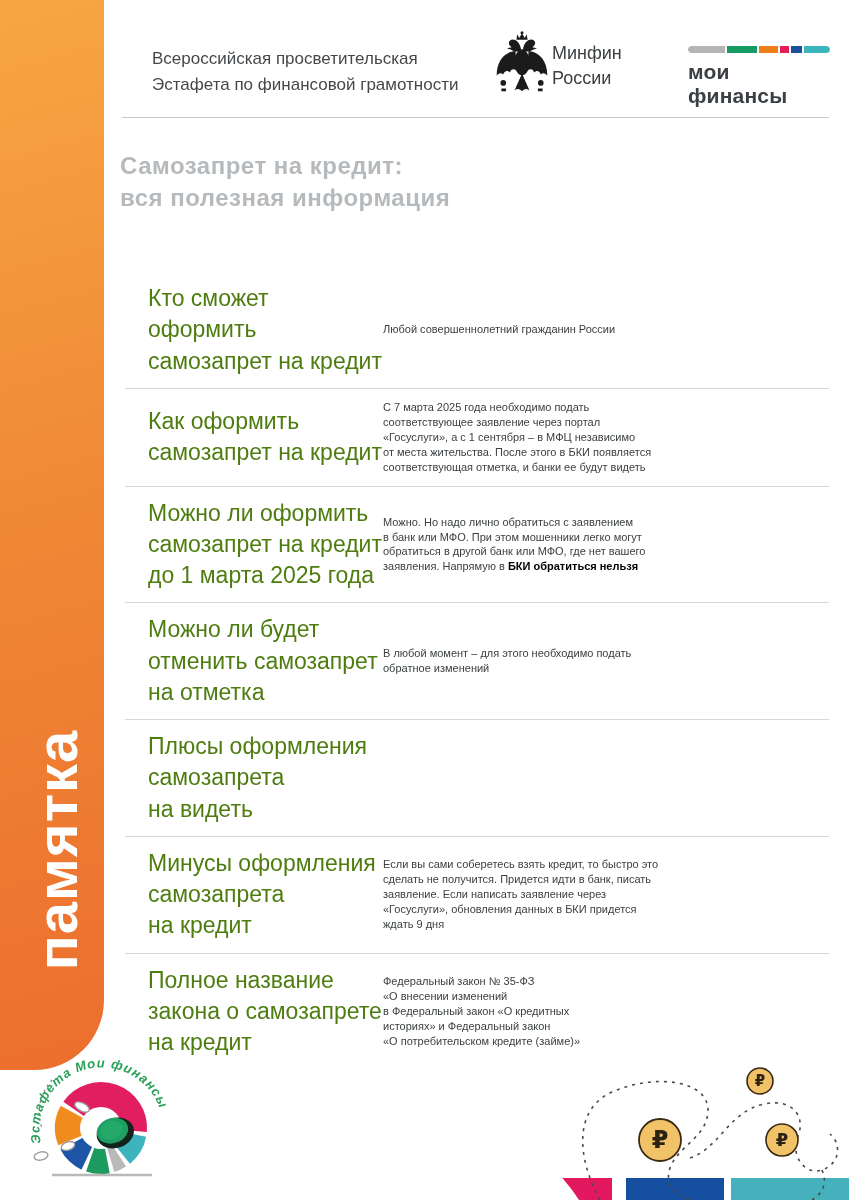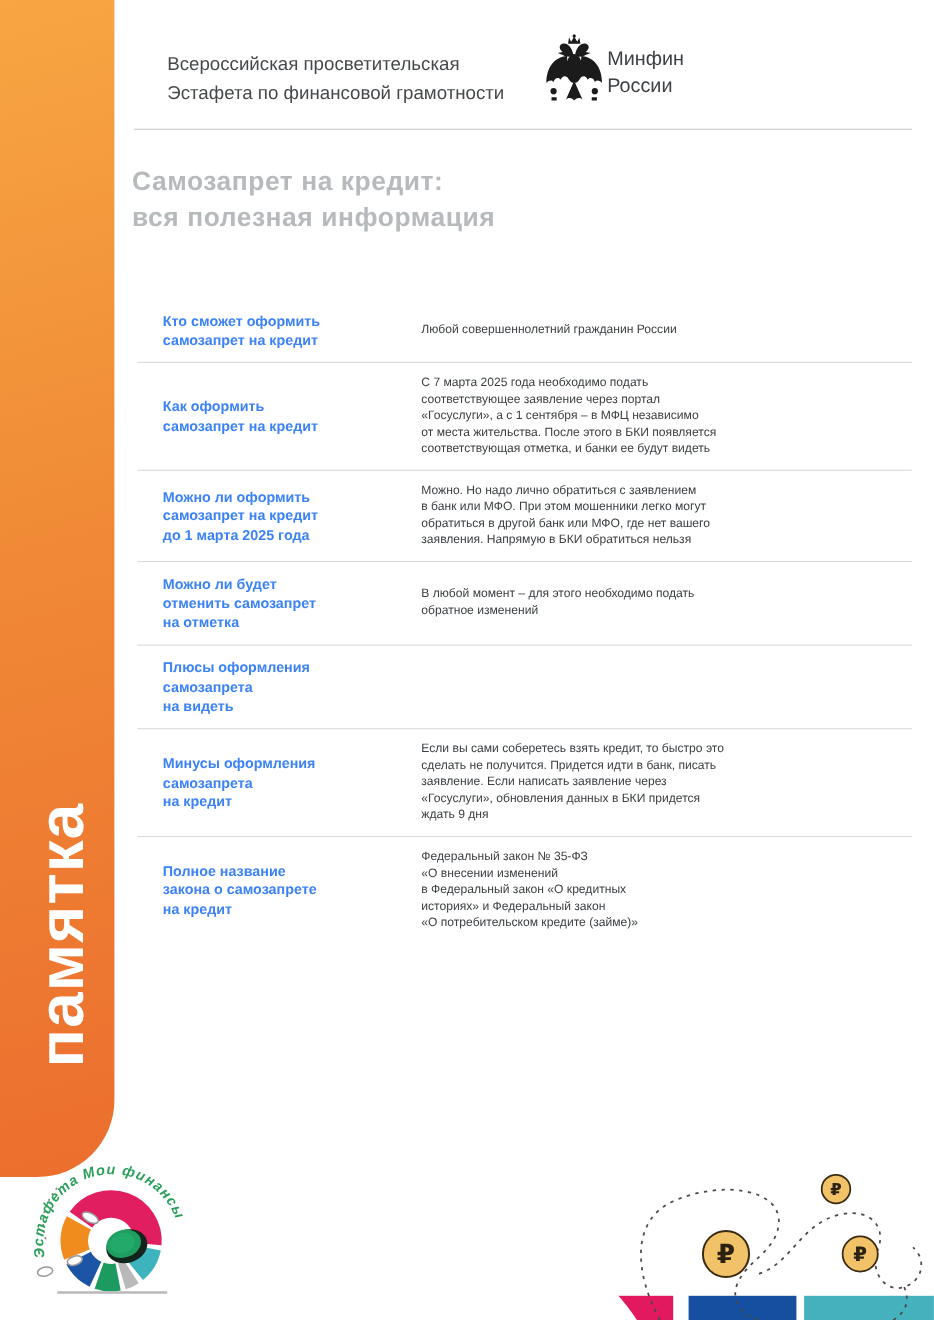--- a/index.html
+++ b/index.html
@@ -51,27 +51,27 @@
     color:#b6babd; white-space:pre-line;
   }
   
   .qa-table{position:absolute; left:125px; top:272px; width:704px; z-index:3;}
   .qa-row{
     display:grid; grid-template-columns:258px 1fr; align-items:center;
     padding:11px 0 11px; border-bottom:1px solid #d9d9d9;
   }
   .qa-row:last-child{border-bottom:none;}
   .qa-q{
-    padding-left:23px; font-size:13px; font-weight:bold; color:#3b82f6;
+    padding-left:23px; font-size:23px; font-weight:normal; color:#4d7c0f;
     line-height:1.36; white-space:pre-line;
   }
   .qa-a{
     font-size:11px; color:#3c4043; line-height:1.36; white-space:pre-line;
   }
-  .qa-accent{color:#404040; font-weight:normal;}
+  .qa-accent{color:#000000; font-weight:bold;}
   
   .bottom-bar span{position:absolute; top:1178px; height:22px; z-index:0; display:block;}
   .bar-green{left:190px; width:217px; background:#169b62; clip-path:polygon(16px 0,100% 0,100% 100%,0 100%);}
   .bar-orange{left:416px; width:117px; background:#ef8419;}
   .bar-pink{left:541px; width:71px; background:#e3195f;}
   .bar-blue{left:626px; width:98px; background:#164f9f;}
   .bar-teal{left:731px; width:118px; background:#45b1bc;}
   
   .white-blob{
     position:absolute; left:-180px; top:1058px; width:780px; height:420px;
@@ -121,20 +121,31 @@
         <path d="M32,46 l-8,18 c3,-2 5,-2 8,1 c3,-3 5,-3 8,-1 z"></path>
         <circle cx="12" cy="56" r="3"></circle>
         <circle cx="52" cy="56" r="3"></circle>
         <path d="M10,62 h5 v3 h-5 z M49,62 h5 v3 h-5 z"></path>
       </g>
     </svg>
     <div class="minfin-label">Минфин
 России</div>
   </div>
 
+  <div class="myfin">
+    <div class="myfin-stripe">
+      <span class="seg-gray"></span>
+      <span class="seg-green"></span>
+      <span class="seg-orange"></span>
+      <span class="seg-pink"></span>
+      <span class="seg-blue"></span>
+      <span class="seg-teal"></span>
+    </div>
+    <div class="myfin-label">мои финансы</div>
+  </div>
 
   <div class="header-rule"></div>
 
   <div class="page-title">Самозапрет на кредит:
 вся полезная информация</div>
 
   <div class="qa-table">
     <div class="qa-row">
       <div class="qa-q">Кто сможет оформить
 самозапрет на кредит</div>

